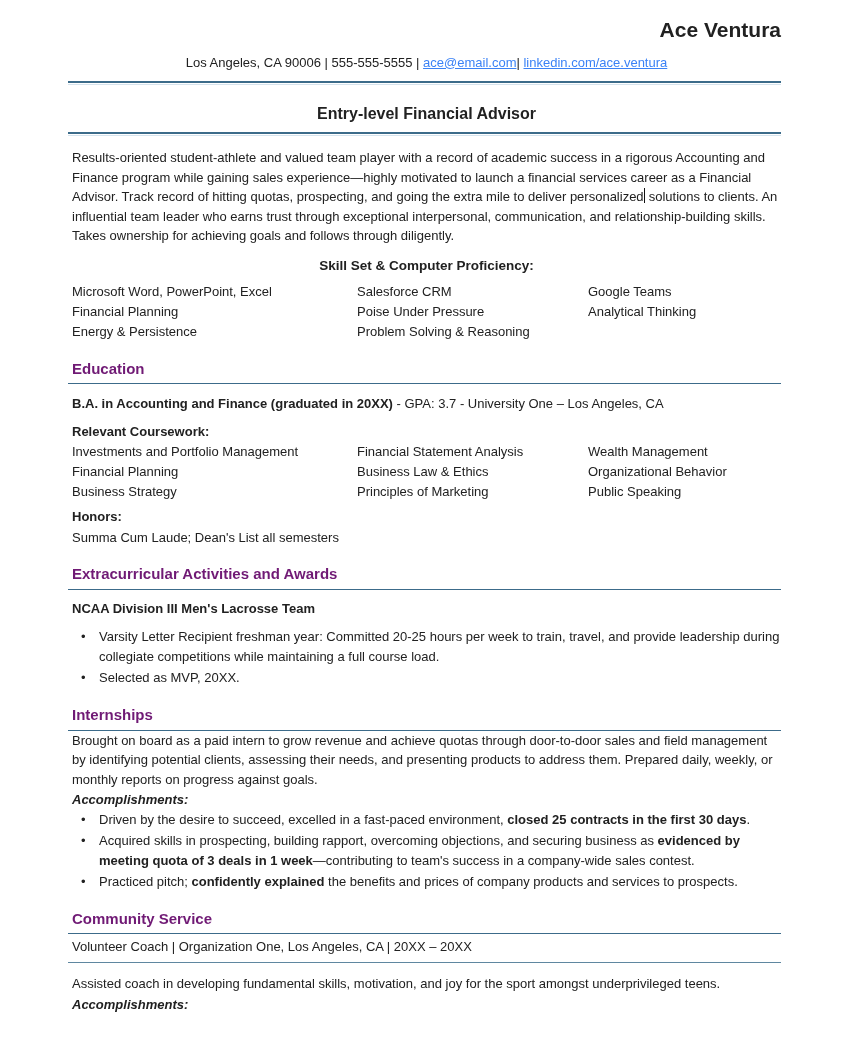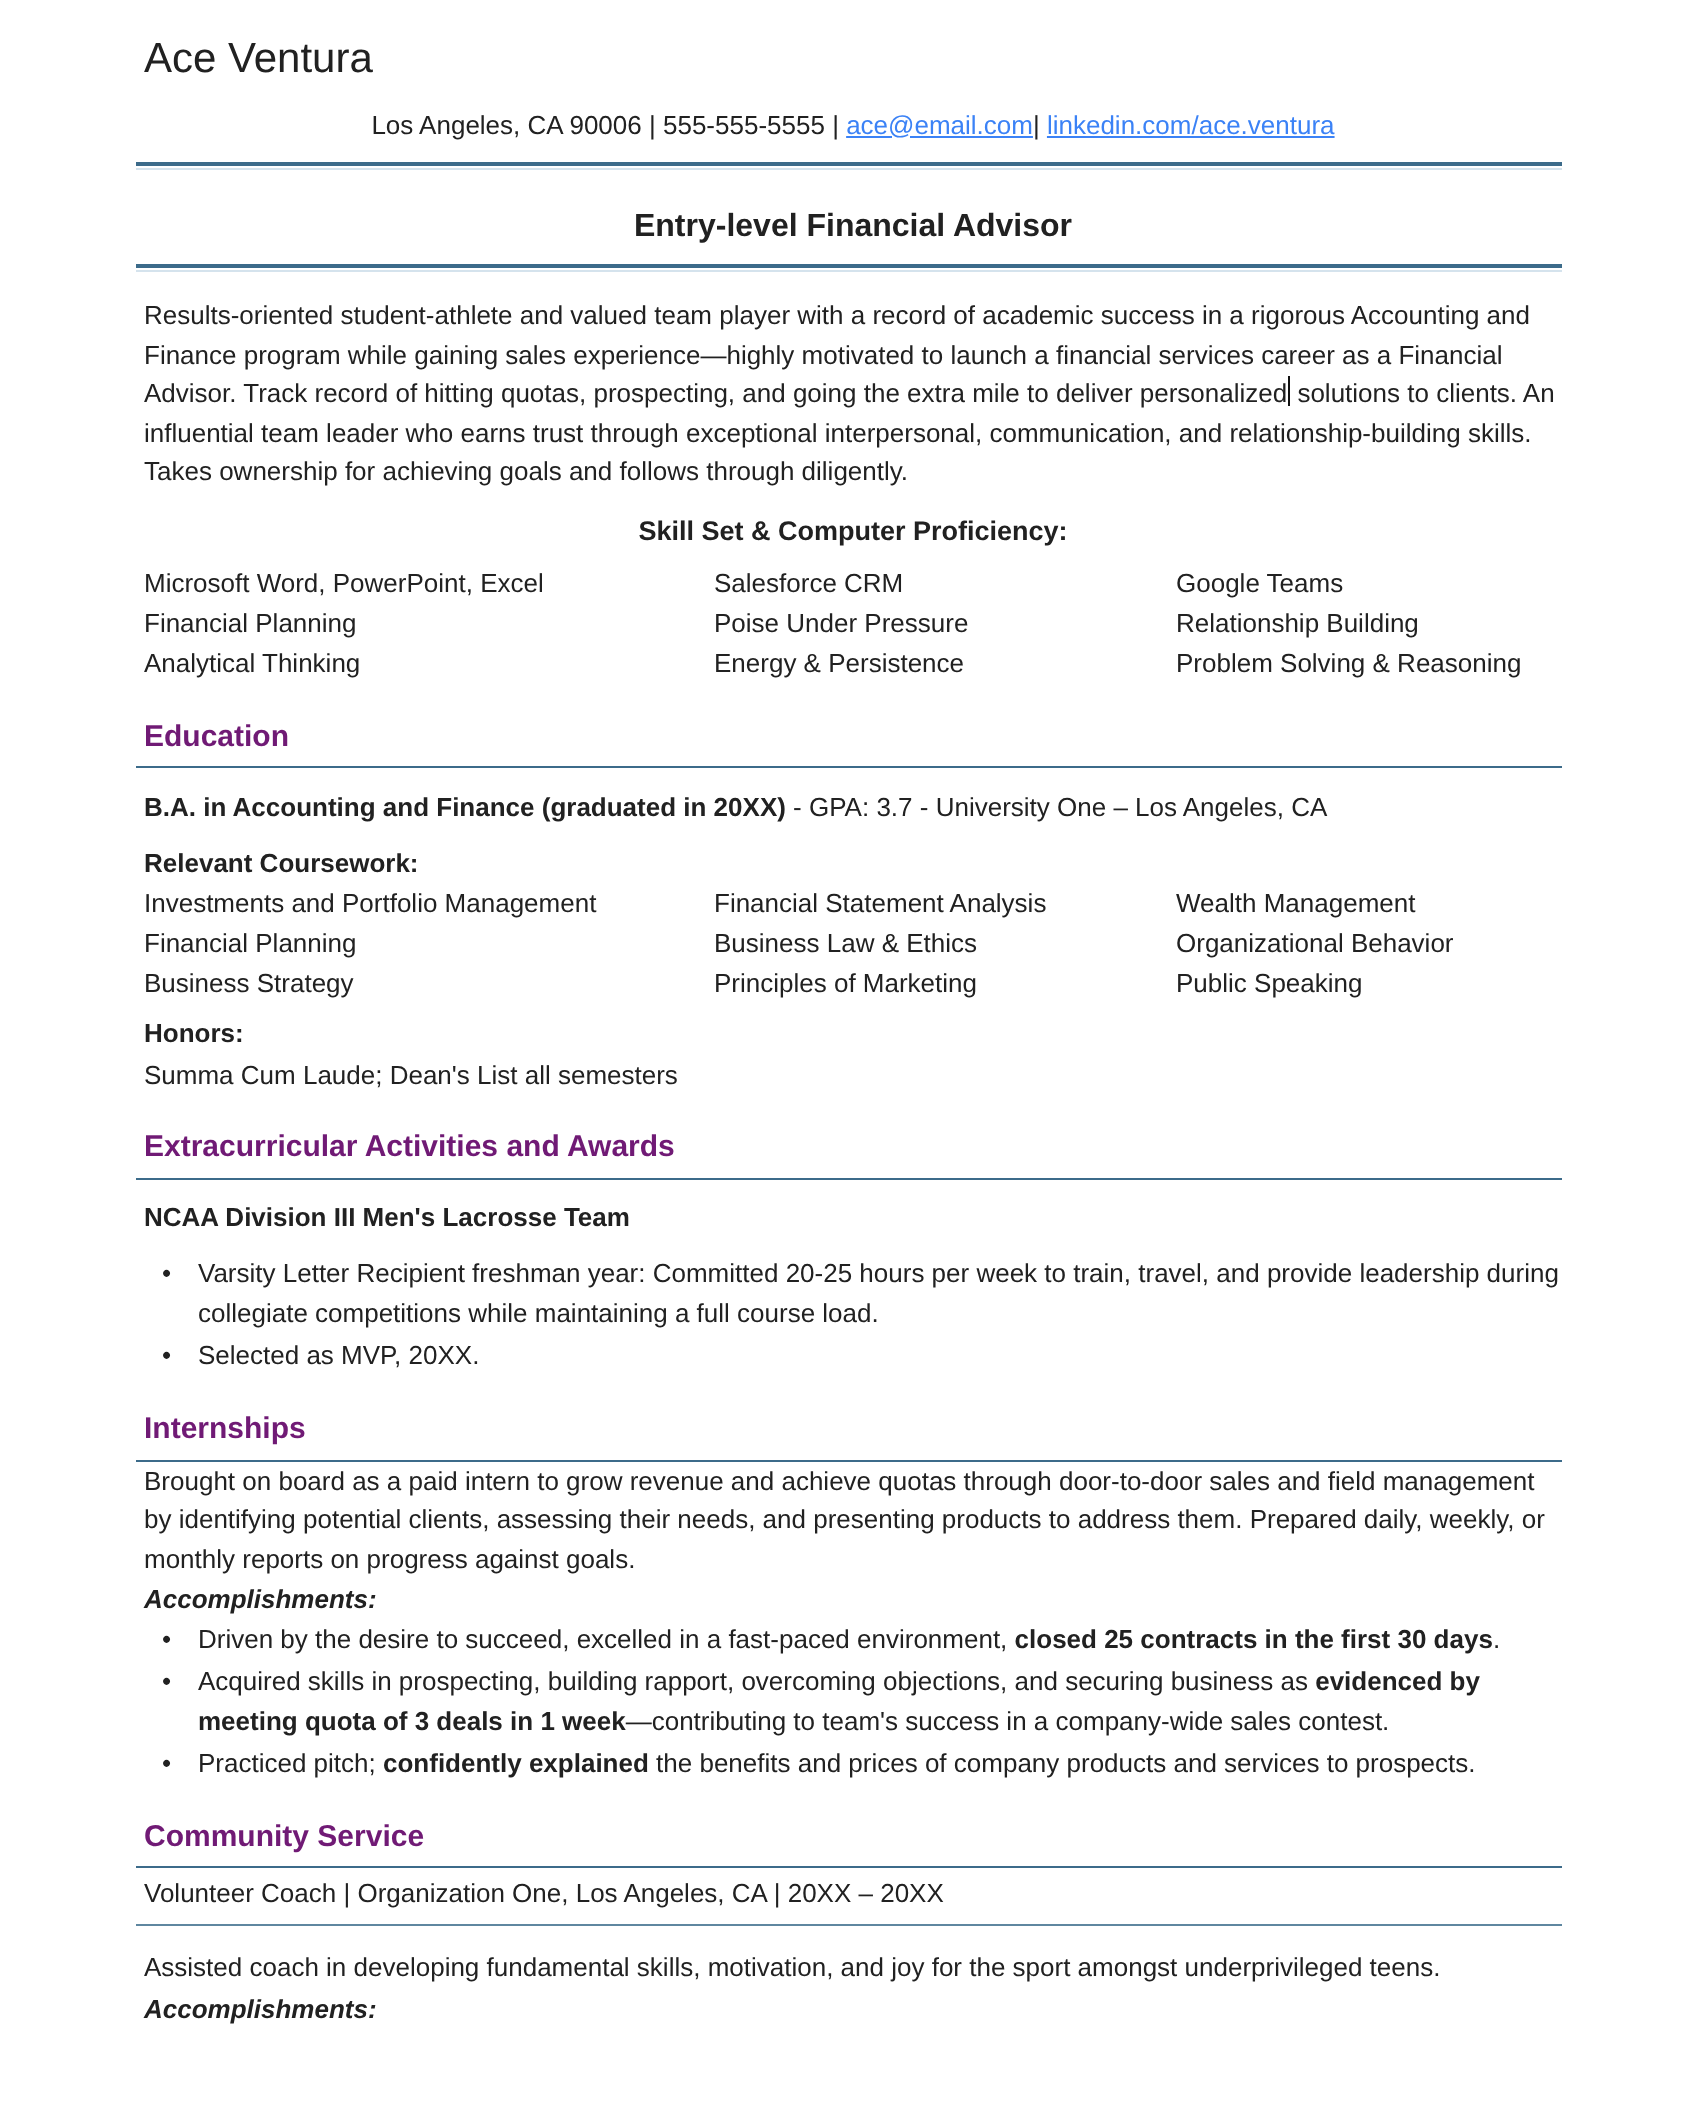--- a/index.html
+++ b/index.html
@@ -6,21 +6,21 @@
   html, body { background: #ffffff; }
   body {
     width: 850px; height: 1054px; overflow: hidden;
     color: #212121;
     font-family: "Liberation Sans", "DejaVu Sans", sans-serif;
     font-size: 13px; line-height: 1.5;
   }
   .page { padding: 12px 69px 0 72px; }
 
   
-  .name { text-align: left; font-size: 21px; font-weight: 400; margin: 2px 0 7px; }
+  .name { text-align: right; font-size: 21px; font-weight: 700; margin: 2px 0 7px; }
   .contact { text-align: center; font-size: 13px; margin-bottom: 9px; }
   .contact span, .contact a { white-space: pre; }
   .contact a { color: #3b82f6; text-decoration: underline; cursor: pointer; }
 
   .rule-strong {
     height: 4px; margin-left: -4px; margin-right: 0;
     border-top: 2px solid #3c6b8a;
     border-bottom: 1px solid #d5e3ed;
   }
   .rule-thin {
@@ -75,21 +75,20 @@
 
   <p class="summary"><span>Results-oriented student-athlete and valued team player with a record of academic success in a rigorous Accounting and Finance program while gaining sales experience—highly motivated to launch a financial services career as a Financial Advisor. Track record of hitting quotas, prospecting, and going the extra mile to deliver personalized</span><span class="caret"></span><span> solutions to clients. An influential team leader who earns trust through exceptional interpersonal, communication, and relationship-building skills. Takes ownership for achieving goals and follows through diligently.</span></p>
 
   <div class="skills-heading">Skill Set &amp; Computer Proficiency:</div>
   <div class="three-col">
     <span>Microsoft Word, PowerPoint, Excel</span>
     <span>Salesforce CRM</span>
     <span>Google Teams</span>
     <span>Financial Planning</span>
     <span>Poise Under Pressure</span>
-    <span>Relationship Building</span>
     <span>Analytical Thinking</span>
     <span>Energy &amp; Persistence</span>
     <span>Problem Solving &amp; Reasoning</span>
   </div>
 
   <div class="section">
     <div class="section-heading">Education</div>
     <div class="rule-thin"></div>
     <p class="degree"><span style="font-weight: 700;">B.A. in Accounting and Finance (graduated in 20XX)</span><span> - GPA: 3.7 - University One – Los Angeles, CA</span></p>
     <div class="sub-label">Relevant Coursework:</div>

